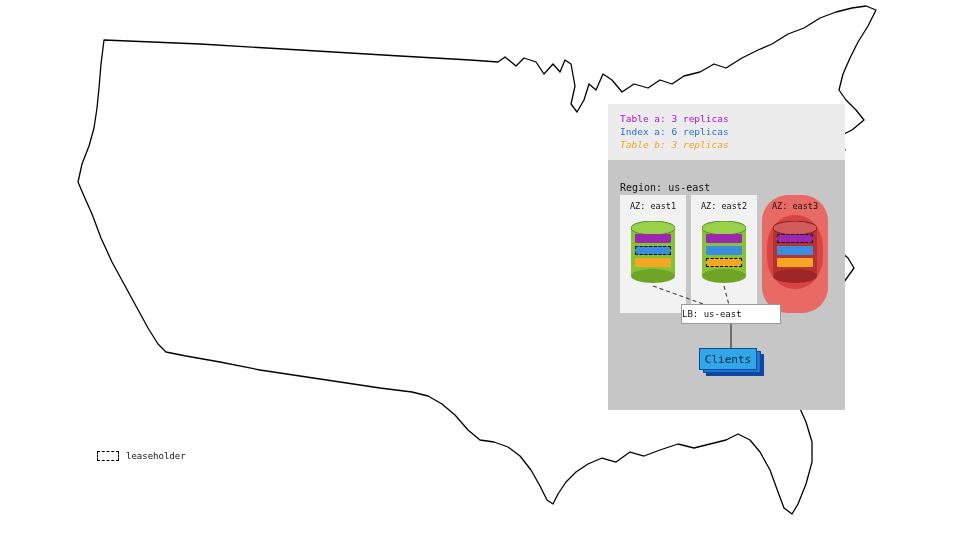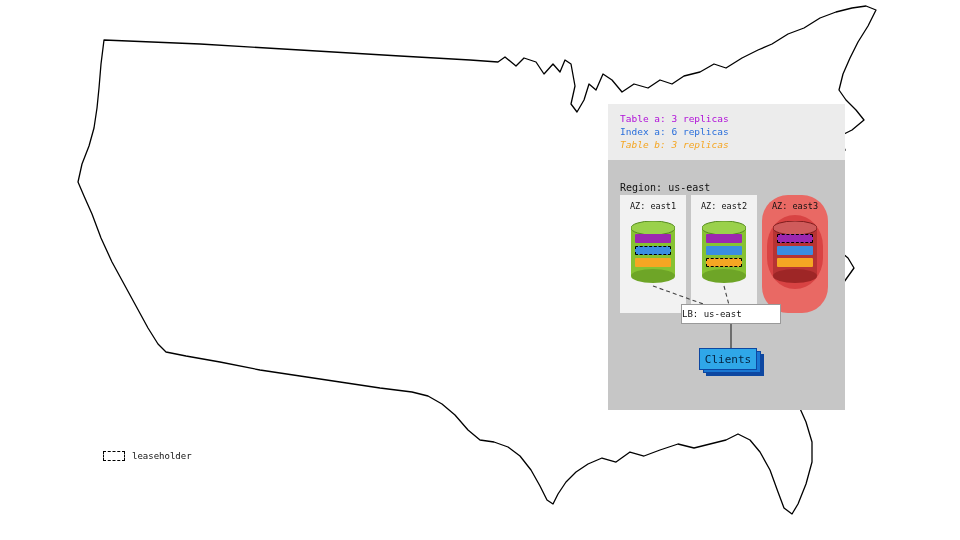--- a/index.html
+++ b/index.html
@@ -43,21 +43,21 @@
 
   
   .clients { position:absolute; left:699px; top:348px; width:58px; height:22px; }
   .clients .layer { position:absolute; width:58px; height:22px; border:1px solid #0d47a1; }
   .clients .l3 { left:7px; top:6px; background:#0d47a1; }
   .clients .l2 { left:3.5px; top:3px; background:#1976d2; }
   .clients .l1 { left:0; top:0; background:#2fa7e8; display:flex; align-items:center; justify-content:center;
                  font-size:11px; color:#05223f; }
 
   
-  .lease-legend { position:absolute; left:103px; top:451px; display:flex; align-items:center; }
+  .lease-legend { position:absolute; left:97px; top:451px; display:flex; align-items:center; }
   .lease-swatch { width:22px; height:10px; background:#fff; border:1.6px dashed #000; margin-right:7px; }
   .lease-label { font-size:9px; color:#111; }
 </style>
 </head>
 <body>
 
 <div class="screen">
 
   <svg class="map-svg" width="960" height="540" viewBox="0 0 960 540">
     <path d="M 104,40 L 200,44 L 300,50 L 400,56 L 470,60

